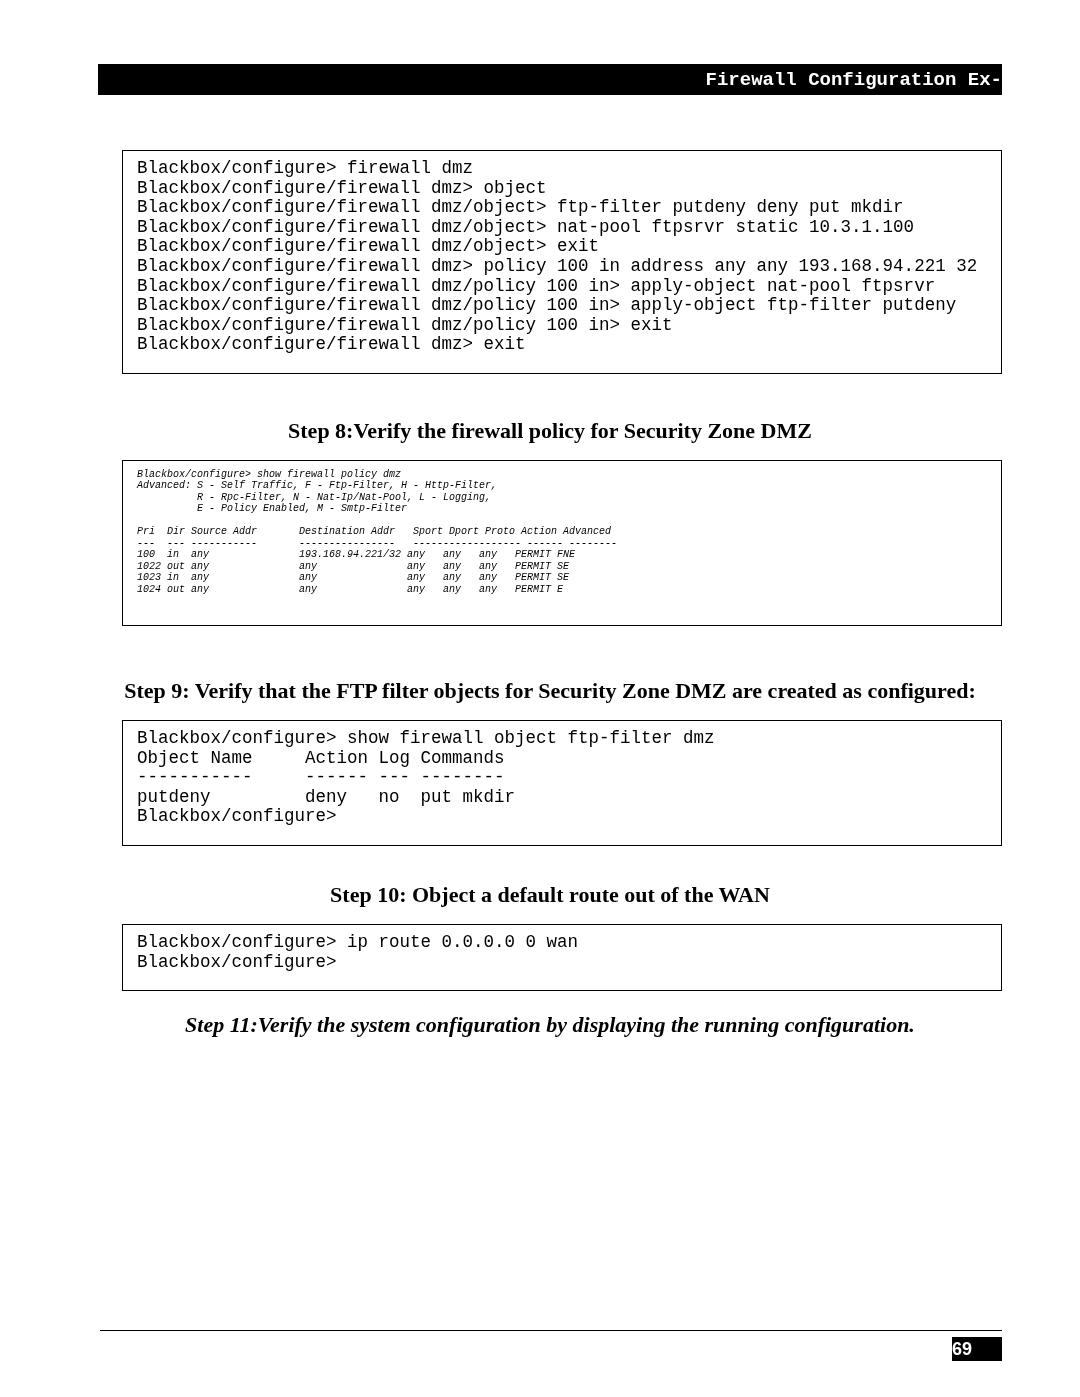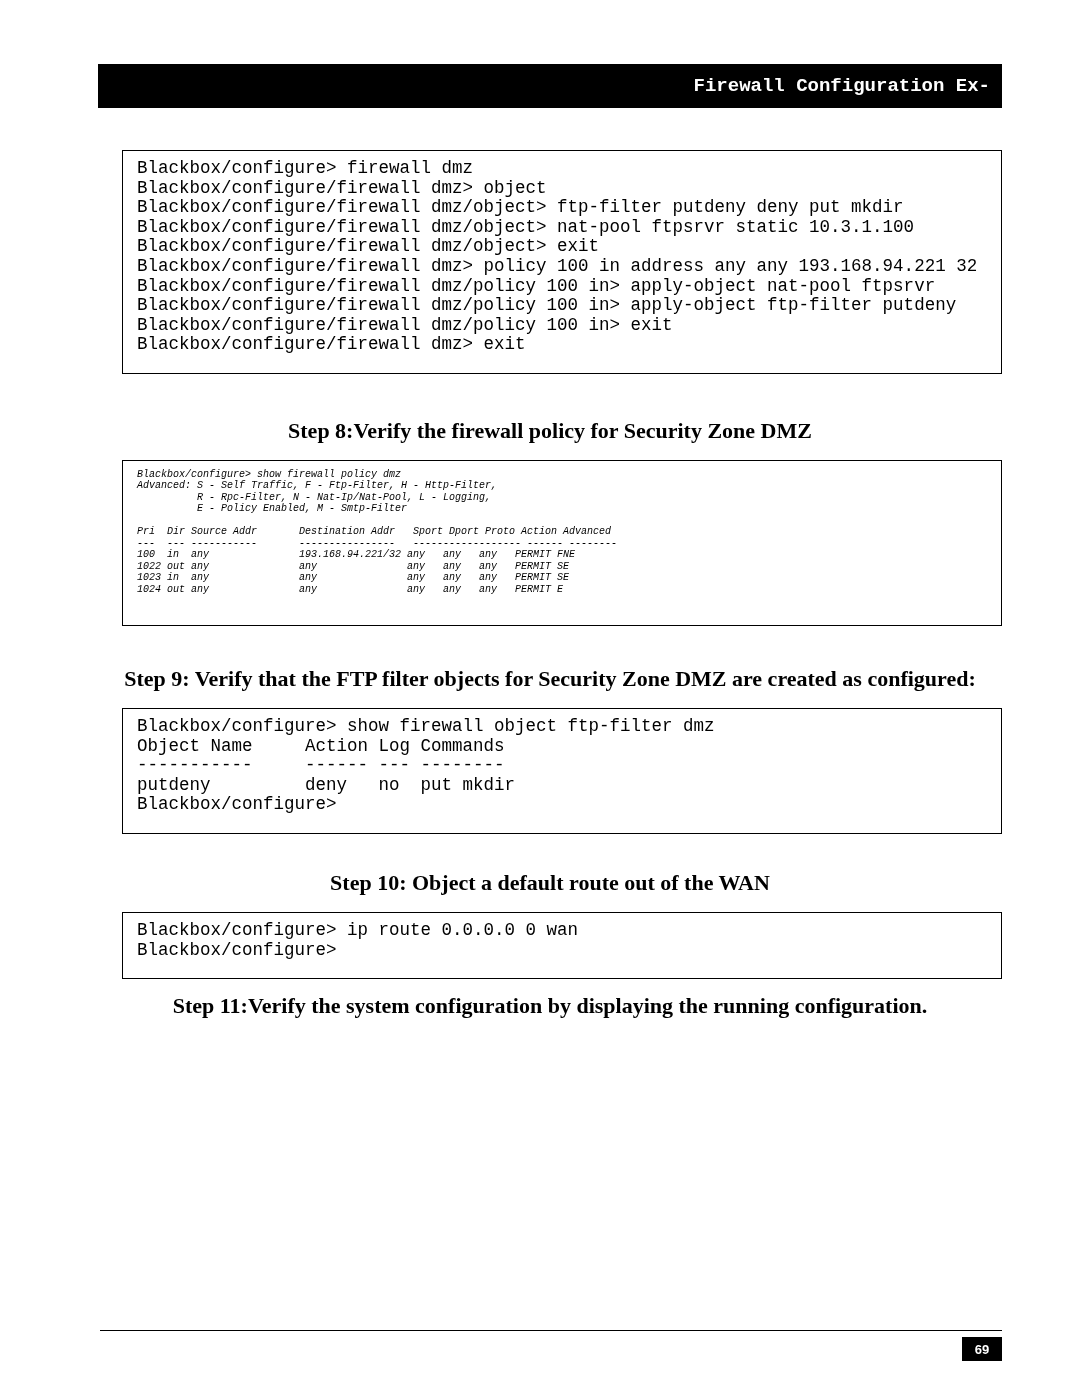--- a/index.html
+++ b/index.html
@@ -10,30 +10,29 @@
     color: #000;
     width: 1080px;
     height: 1397px;
     position: relative;
   }
   .header-bar {
     position: absolute;
     top: 64px;
     left: 98px;
     right: 78px;
-    height: 44px;
+    height: 31px;
     background: #000;
     color: #fff;
     font-family: "Courier New", Courier, monospace;
     font-weight: bold;
     font-size: 19px;
     display: flex;
     align-items: center;
     justify-content: flex-end;
-    padding-right: 12px;
   }
   .content {
     position: absolute;
     top: 150px;
     left: 98px;
     right: 78px;
   }
   .code-box {
     border: 1px solid #000;
     padding: 8px 18px 18px 14px;
@@ -59,30 +58,29 @@
     position: absolute;
     left: 100px;
     right: 78px;
     bottom: 66px;
     border-top: 1px solid #000;
   }
   .page-num-box {
     position: absolute;
     right: 78px;
     bottom: 36px;
-    width: 40px;
+    width: 50px;
     height: 24px;
     background: #000;
     color: #fff;
     font-family: Arial, Helvetica, sans-serif;
-    font-size: 13px;
+    font-size: 18px;
     font-weight: bold;
     display: flex;
     align-items: center;
-    justify-content: center;
   }
 </style>
 </head>
 <body>
 
 <div class="header-bar">
   <span>Firewall Configuration Ex-</span>
 </div>
 
 <div class="content">
@@ -106,31 +104,31 @@
 
 Pri  Dir Source Addr       Destination Addr   Sport Dport Proto Action Advanced
 ---  --- -----------       ----------------   ------------------ ------ --------
 100  in  any               193.168.94.221/32 any   any   any   PERMIT FNE
 1022 out any               any               any   any   any   PERMIT SE
 1023 in  any               any               any   any   any   PERMIT SE
 1024 out any               any               any   any   any   PERMIT E
 
 </pre>
 
-  <div class="step-heading" style="margin-top:40px;">Step 9: Verify that the FTP filter objects for Security Zone DMZ are created as configured:</div>
+  <div class="step-heading" style="margin-top:52px;">Step 9: Verify that the FTP filter objects for Security Zone DMZ are created as configured:</div>
   <pre class="code-box">Blackbox/configure&gt; show firewall object ftp-filter dmz
 Object Name     Action Log Commands
 -----------     ------ --- --------
 putdeny         deny   no  put mkdir
 Blackbox/configure&gt;</pre>
 
   <div class="step-heading" style="margin-top:36px;">Step 10: Object a default route out of the WAN</div>
   <pre class="code-box">Blackbox/configure&gt; ip route 0.0.0.0 0 wan
 Blackbox/configure&gt;</pre>
 
-  <div class="step-heading" style="margin-top:14px;">Step 11:Verify the system configuration by displaying the running configuration.</div>
+  <div class="step-heading" style="margin-top:21px;font-style:italic;">Step 11:Verify the system configuration by displaying the running configuration.</div>
 
 </div>
 
 <div class="footer-line"></div>
 <div class="page-num-box">
   <span>69</span>
 </div>
 
 </body></html>

